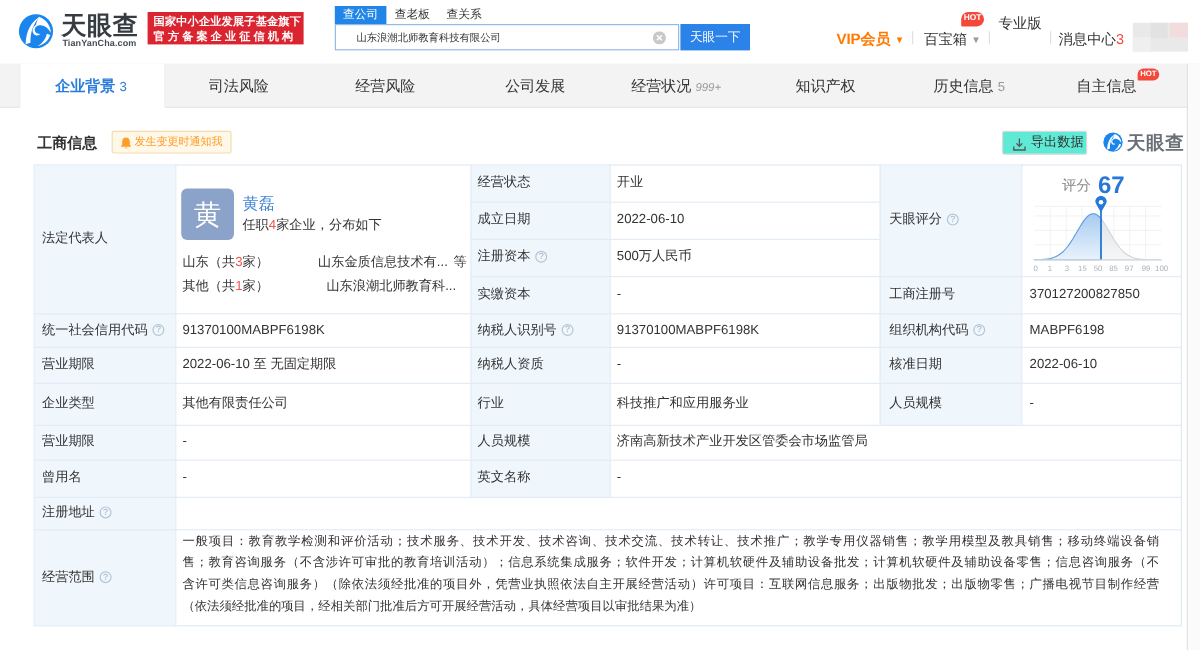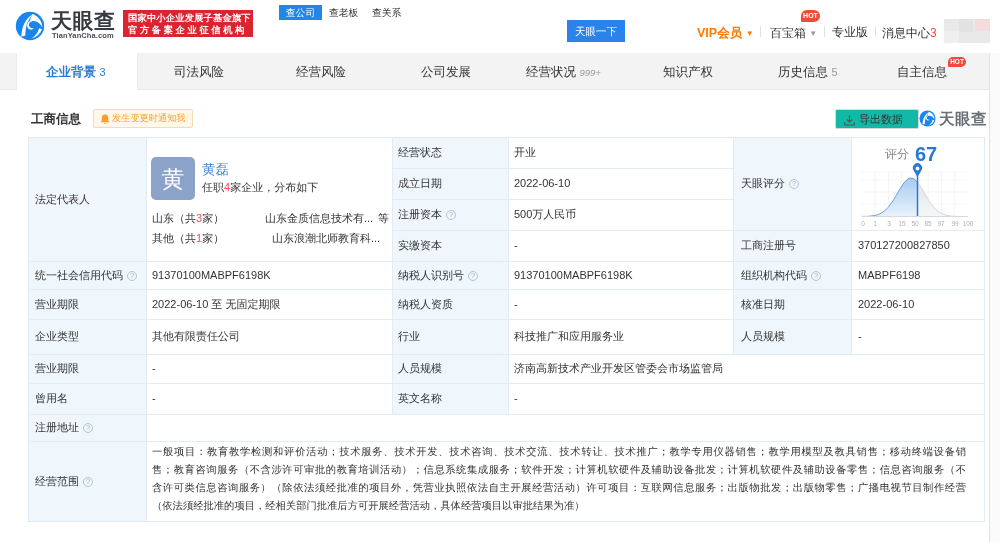--- a/index.html
+++ b/index.html
@@ -40,28 +40,35 @@
 
 <div class="abs" style="left:123px;top:10px;width:130px;height:27px;background:#da2430;color:#fff;font-weight:bold;">
   <div class="abs" style="left:5px;top:1.5px;font-size:9.3px;letter-spacing:0.15px;white-space:nowrap;">国家中小企业发展子基金旗下</div>
   <div class="abs" style="left:5px;top:14px;font-size:9.3px;letter-spacing:2.6px;white-space:nowrap;">官方备案企业征信机构</div>
 </div>
 
 <div class="abs" style="left:279px;top:5px;width:43px;height:15px;background:#2186e8;color:#fff;font-size:9.8px;text-align:center;line-height:15px;">查公司</div>
 <div class="abs" style="left:329px;top:5px;font-size:9.8px;line-height:15px;color:#333;">查老板</div>
 <div class="abs" style="left:372px;top:5px;font-size:9.8px;line-height:15px;color:#333;">查关系</div>
 
+<div class="abs" style="left:279px;top:20px;width:287px;height:22px;border:1px solid #94bbe4;background:#fff;">
+  <div class="abs" style="left:17px;top:0;line-height:20px;font-size:8.6px;color:#333;">山东浪潮北师教育科技有限公司</div>
+  <svg class="abs" style="right:10px;top:5px;" width="11" height="11" viewBox="0 0 11 11">
+    <circle cx="5.5" cy="5.5" r="5.5" fill="#c8c8c8"></circle>
+    <path d="M3.4 3.4 L7.6 7.6 M7.6 3.4 L3.4 7.6" stroke="#fff" stroke-width="1.2"></path>
+  </svg>
+</div>
 <div class="abs" style="left:567px;top:20px;width:58px;height:22px;background:#2b82e8;color:#fff;font-size:10.5px;text-align:center;line-height:22px;">天眼一下</div>
 
 <div class="abs" style="left:697px;top:25px;font-size:12.5px;font-weight:bold;color:#ff7a00;">VIP会员 <span style="font-size:8px;vertical-align:1px;">▼</span></div>
 <div class="abs" style="left:760px;top:26px;width:1px;height:11px;background:#e0e0e0;"></div>
 <div class="abs" style="left:770px;top:25px;font-size:12px;color:#333;">百宝箱 <span style="font-size:8px;color:#999;vertical-align:1px;">▼</span></div>
 <div class="abs" style="left:801px;top:10px;width:19px;height:12px;background:#f4483b;border-radius:6px 6px 6px 1px;color:#fff;font-size:7px;font-weight:bold;text-align:center;line-height:12px;">HOT</div>
 <div class="abs" style="left:824px;top:26px;width:1px;height:11px;background:#e0e0e0;"></div>
-<div class="abs" style="left:832px;top:24px;font-size:12px;color:#333;">专业版</div>
+<div class="abs" style="left:832px;top:11px;font-size:12px;color:#333;">专业版</div>
 <div class="abs" style="left:875px;top:26px;width:1px;height:11px;background:#e0e0e0;"></div>
 <div class="abs" style="left:882px;top:25px;font-size:12px;color:#333;">消息中心<span style="color:#f1493f;">3</span></div>
 
 <div class="abs" style="left:944px;top:19px;width:46px;height:24px;background:#e9e9e9;"></div>
 <div class="abs" style="left:959px;top:19px;width:14px;height:13px;background:#e2e2e2;"></div>
 <div class="abs" style="left:975px;top:19px;width:15px;height:12px;background:#f3dcdc;"></div>
 <div class="abs" style="left:944px;top:31px;width:15px;height:12px;background:#efefef;"></div>
 
 <div class="abs" style="left:0;top:53px;width:1000px;height:37px;background:#f3f3f4;border-bottom:1px solid #e7e7e7;"></div>
 <div class="abs" style="left:16px;top:53px;width:122px;height:37px;background:#fff;border-left:1px solid #ebebeb;border-right:1px solid #ebebeb;"></div>
@@ -76,21 +83,21 @@
 <div class="abs" style="left:948px;top:57px;width:18px;height:10px;background:#f4483b;border-radius:5px 5px 5px 1px;color:#fff;font-size:6.5px;font-weight:bold;text-align:center;line-height:10px;">HOT</div>
 
 <div class="abs" style="left:31px;top:111px;font-size:12.5px;font-weight:bold;color:#333;">工商信息</div>
 <div class="abs" style="left:93px;top:109px;width:100px;height:19px;background:#fff7e8;border:1px solid #f5dcb0;border-radius:2px;">
   <svg class="abs" style="left:6px;top:4px;" width="10" height="11" viewBox="0 0 10 11">
     <path d="M5 0.5 C7.2 0.5 8.2 2.2 8.2 4 L8.2 6.5 L9.3 8.2 L0.7 8.2 L1.8 6.5 L1.8 4 C1.8 2.2 2.8 0.5 5 0.5 Z" fill="#ff9d28"></path>
     <path d="M3.8 9 A1.3 1.3 0 0 0 6.2 9 Z" fill="#ff9d28"></path>
   </svg>
   <div class="abs" style="left:18px;top:0;line-height:17px;font-size:9.2px;color:#ff9d28;white-space:nowrap;">发生变更时通知我</div>
 </div>
-<div class="abs" style="left:835px;top:109px;width:84px;height:20px;border:1px solid #d9d9d9;border-radius:2px;background:#14b8a6;">
+<div class="abs" style="left:835px;top:109px;width:71px;height:20px;border:1px solid #d9d9d9;border-radius:2px;background:#5eead4;">
   <svg class="abs" style="left:8px;top:4.5px;" width="11" height="11" viewBox="0 0 11 11">
     <path d="M5.5 0.5 L5.5 6.5 M3 4.5 L5.5 7 L8 4.5" stroke="#555" stroke-width="1.1" fill="none"></path>
     <path d="M0.8 7 L0.8 10 L10.2 10 L10.2 7" stroke="#555" stroke-width="1.1" fill="none"></path>
   </svg>
   <div class="abs" style="left:23px;top:0;line-height:18px;font-size:11px;color:#333;">导出数据</div>
 </div>
 
 <svg class="abs" style="left:919px;top:110px;" width="17" height="17" viewBox="0 0 30 30">
   <circle cx="15" cy="15" r="14.2" fill="#1a85ed"></circle>
   <path d="M6.3,25.8 C6.8,14.5 11,7 18.2,3 C12.8,8.8 10.2,15.5 10.4,24.6 Z" fill="#fff"></path>

